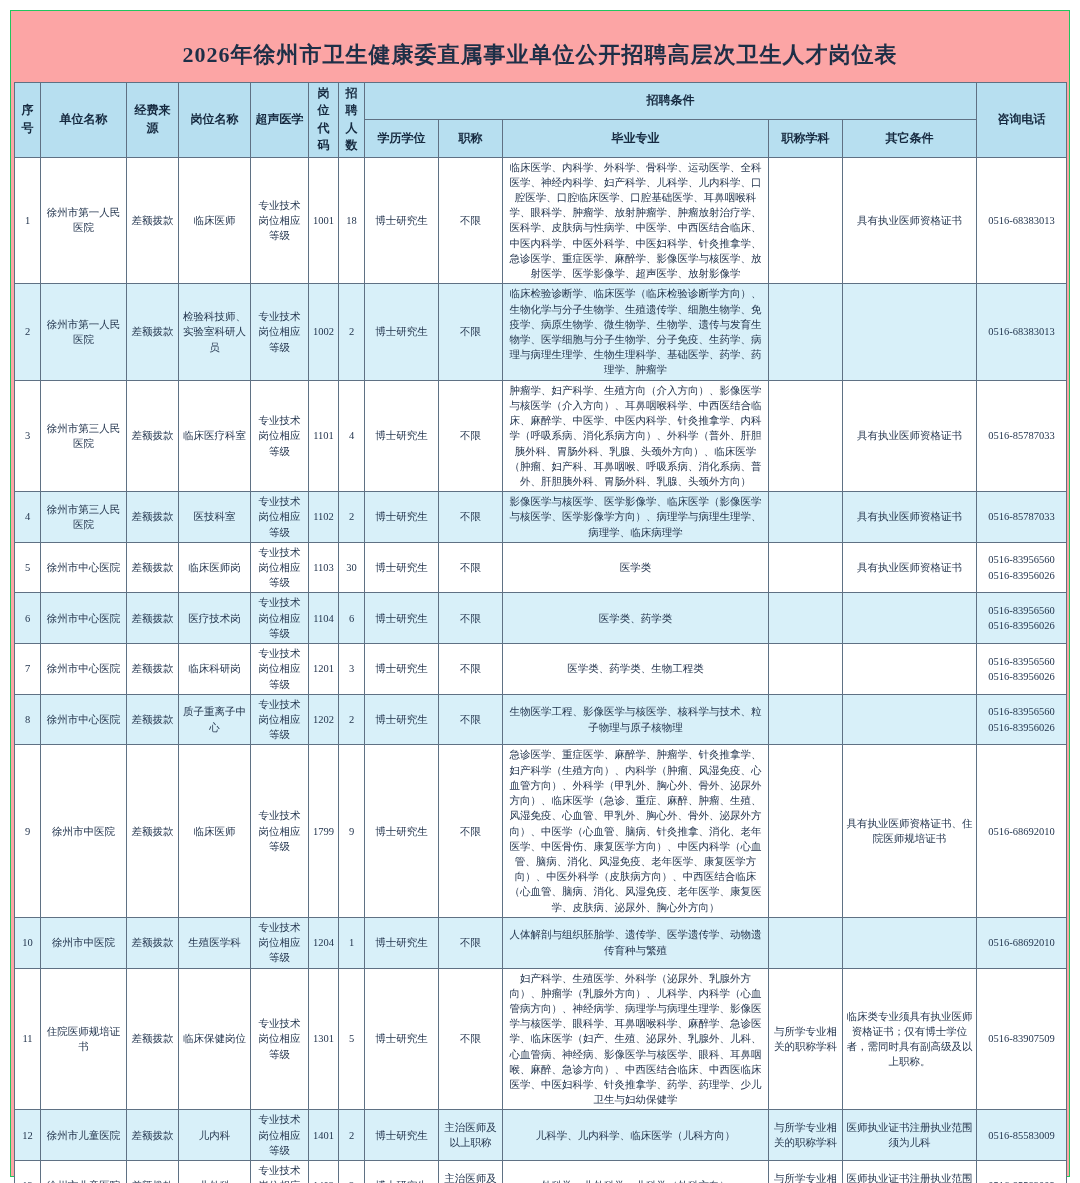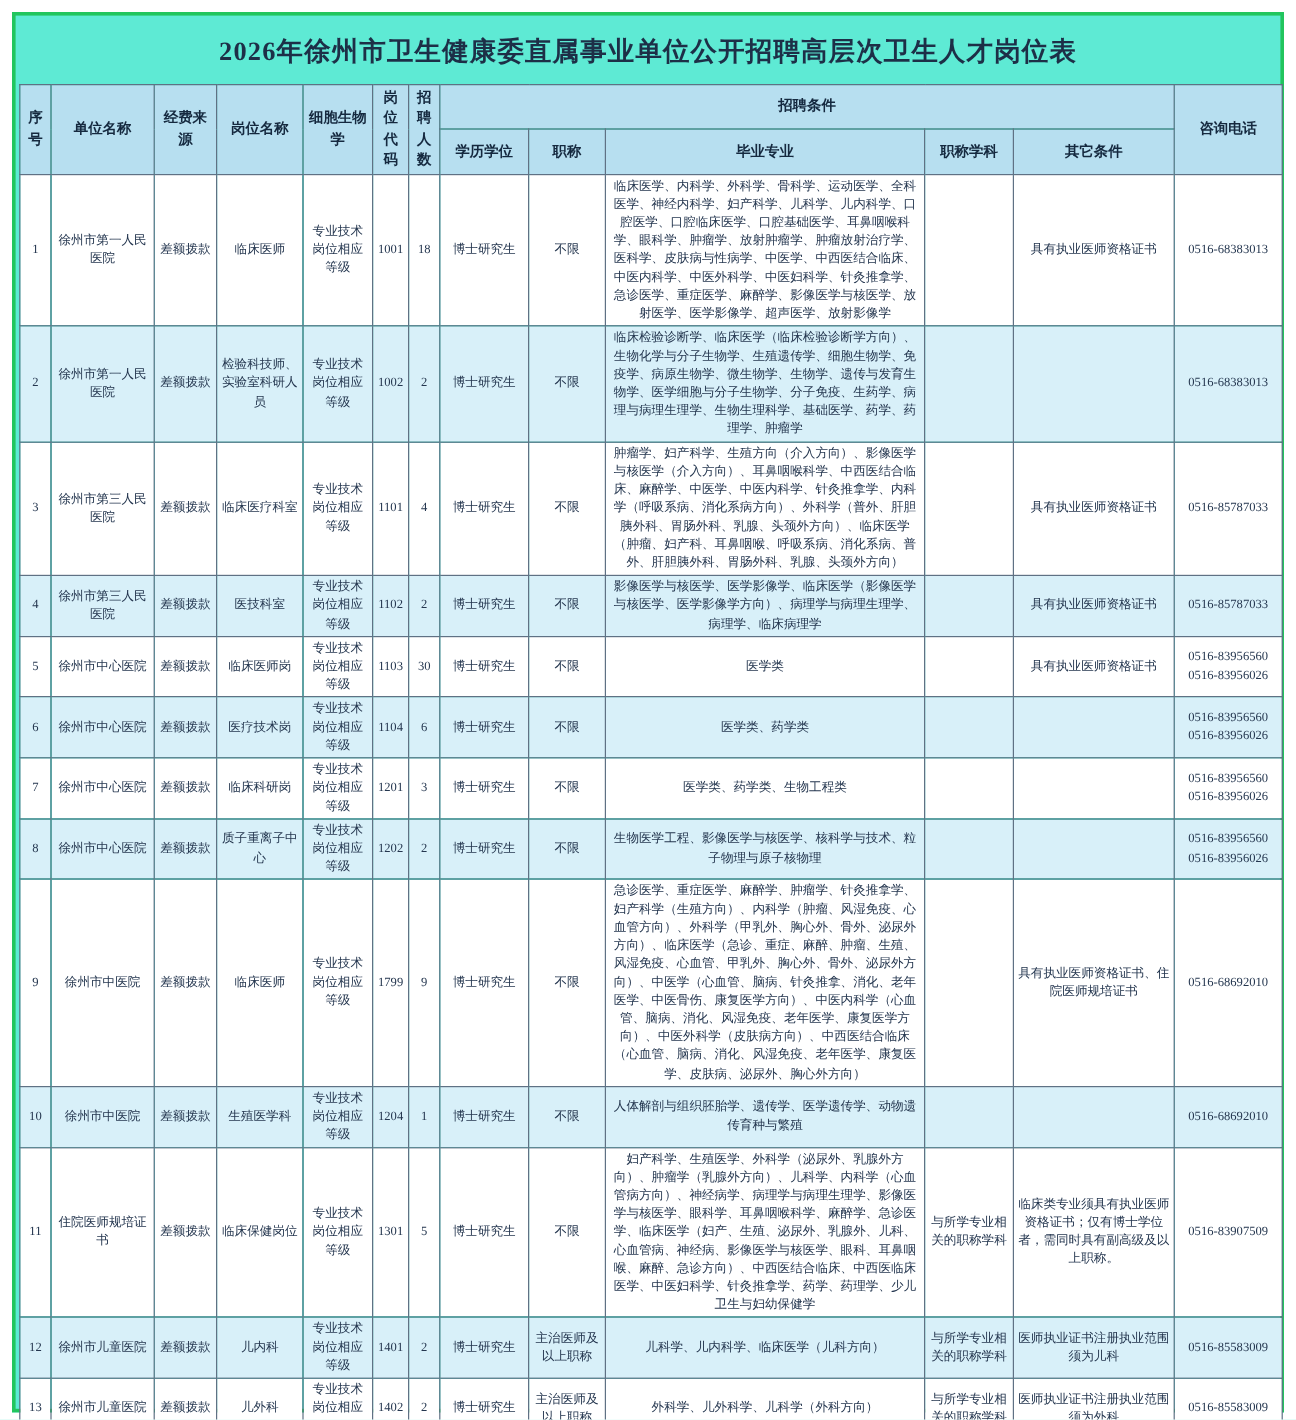--- a/index.html
+++ b/index.html
@@ -4,23 +4,23 @@
 <style>
   html,body{margin:0;padding:0;background:#ffffff;}
   body{
     width:1080px;height:1183px;
     font-family:"Liberation Serif","DejaVu Serif",serif;
     color:#24364f;
     position:relative;
   }
   .page{
     position:absolute;left:10px;top:10px;right:10px;bottom:6px;
-    border:3px solid #22c55e;
-    padding:4px 3px;
-    background:#5eead4;
+    border:1px solid #22c55e;
+    padding:18px 3px;
+    background:#fca5a5;
   }
   .title{
     text-align:center;
     font-size:22px;
     font-weight:bold;
     letter-spacing:1px;
     padding:11px 0 12px 0;
     color:#1d2f47;
   }
   table.grid{
@@ -80,21 +80,21 @@
         <col style="width:74px">
         <col style="width:134px">
       <col style="width:90px">
     </colgroup>
     <thead>
       <tr>
         <th rowspan="2">序号</th>
         <th rowspan="2">单位名称</th>
         <th rowspan="2">经费来源</th>
         <th rowspan="2">岗位名称</th>
-        <th rowspan="2">细胞生物学</th>
+        <th rowspan="2">超声医学</th>
         <th rowspan="2">岗位
 代码</th>
         <th rowspan="2">招聘
 人数</th>
         <th colspan="5">招聘条件</th>
         <th rowspan="2">咨询电话</th>
       </tr>
       <tr>
         <th>学历学位</th>
         <th>职称</th>

